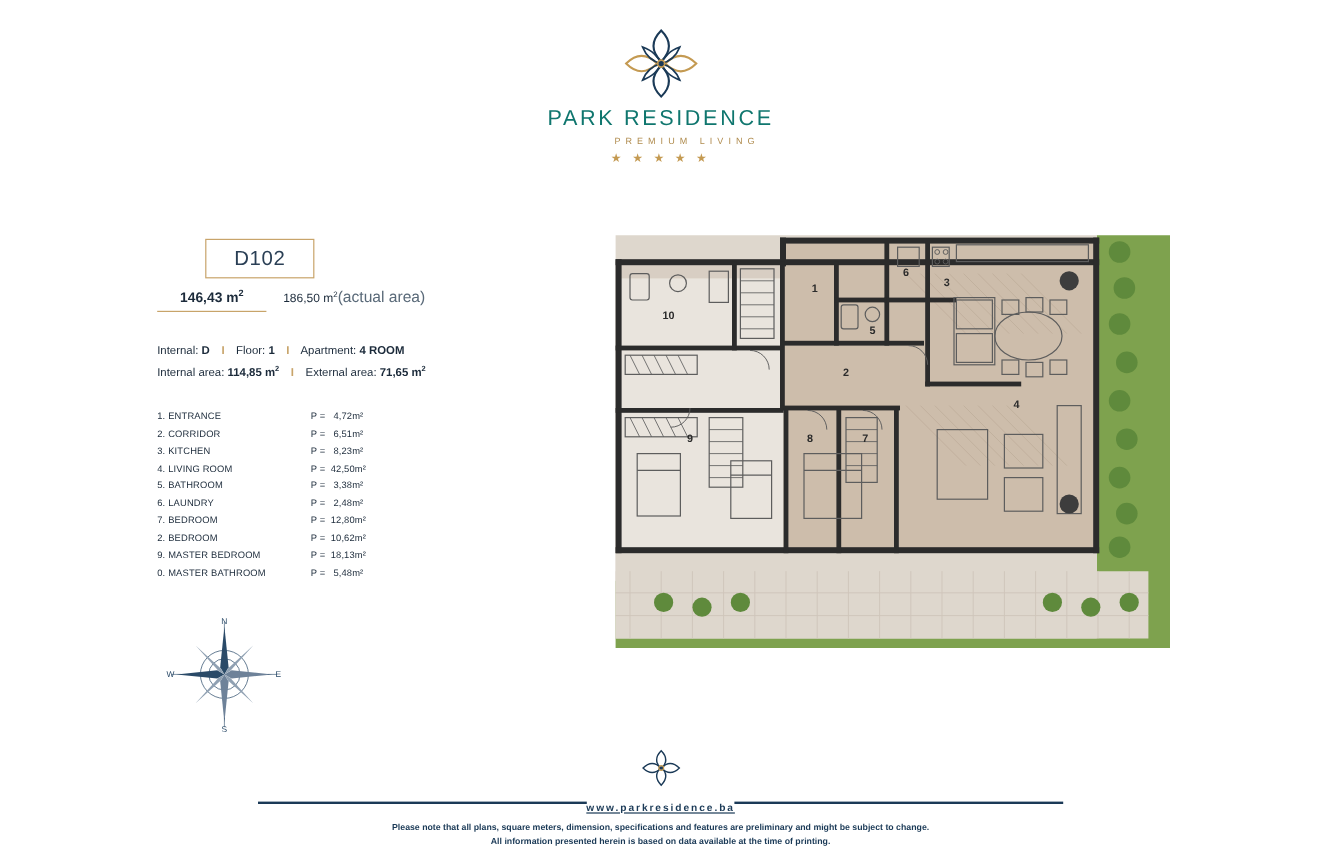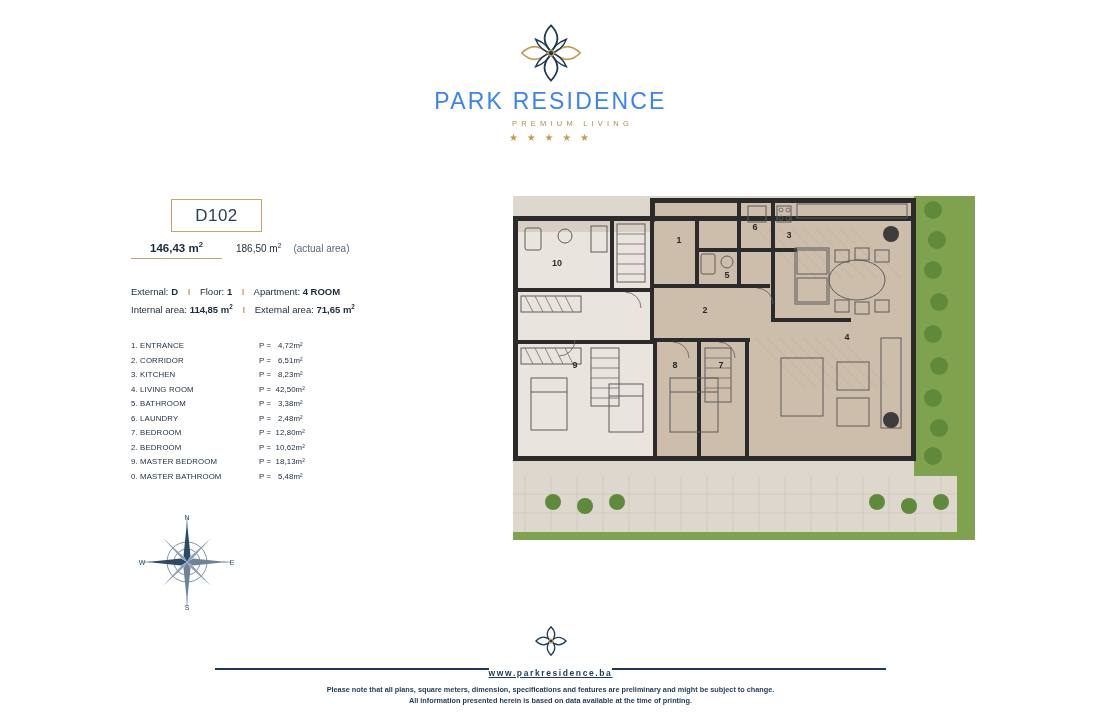--- a/index.html
+++ b/index.html
@@ -13,21 +13,21 @@
     overflow: hidden;
   }
 
   
   .header {
     position: absolute; top: 22px; left: 0; width: 100%;
     display: flex; flex-direction: column; align-items: center;
   }
   .logo-mark { width: 86px; height: 62px; }
   .brand-title {
-    font-size: 23px; letter-spacing: 2.2px; color: #3b82f6;
+    font-size: 18px; letter-spacing: 2.2px; color: #0f766e;
     font-weight: 400; margin-top: 4px;
   }
   .brand-sub {
     font-size: 7.5px; letter-spacing: 4.2px; color: #b08c4f;
     margin-top: 4px;
     margin-left: 44px;
   }
   .stars { color: #c49a52; font-size: 10px; letter-spacing: 3px; margin-top: 4px; }
 
   
@@ -40,21 +40,21 @@
   }
   .unit-code { font-size: 17px; color: #2a3f55; letter-spacing: .5px; }
 
   .area-row { display: flex; align-items: baseline; margin-top: 8px; }
   .area-main {
     font-size: 11.5px; font-weight: bold; color: #1b2a3a;
     width: 91px; text-align: center;
     border-bottom: 1px solid #c8a46a; padding-bottom: 4px;
   }
   .area-actual { font-size: 10px; margin-left: 14px; color: #1b2a3a; }
-  .area-actual .note { font-size: 10px; color: #5a6a79; margin-left: 12px; }
+  .area-actual .note { font-size: 13px; color: #5a6a79; margin-left: 0; }
   sup { font-size: 66%; }
 
   .meta { margin-top: 24px; font-size: 9.5px; line-height: 1.9; }
   .meta .sep { color: #c8a46a; margin: 0 7px; font-weight: bold; }
   .meta b { font-weight: bold; }
 
   
   .room-list { margin-top: 20px; font-size: 7.8px; line-height: 1.86; }
   .room-row { display: flex; }
   .room-name { width: 128px; letter-spacing: .15px; }
@@ -110,21 +110,21 @@
     <div class="area-main">
       <span>146,43 m</span><sup>2</sup>
     </div>
     <div class="area-actual">
       <span>186,50 m</span><sup>2</sup><span class="note">(actual area)</span>
     </div>
   </div>
 
   <div class="meta">
     <div>
-      <span>External:</span>
+      <span>Internal:</span>
       <b>D</b>
       <span class="sep">I</span>
       <span>Floor:</span>
       <b>1</b>
       <span class="sep">I</span>
       <span>Apartment:</span>
       <b>4 ROOM</b>
     </div>
     <div>
       <span>Internal area:</span>

